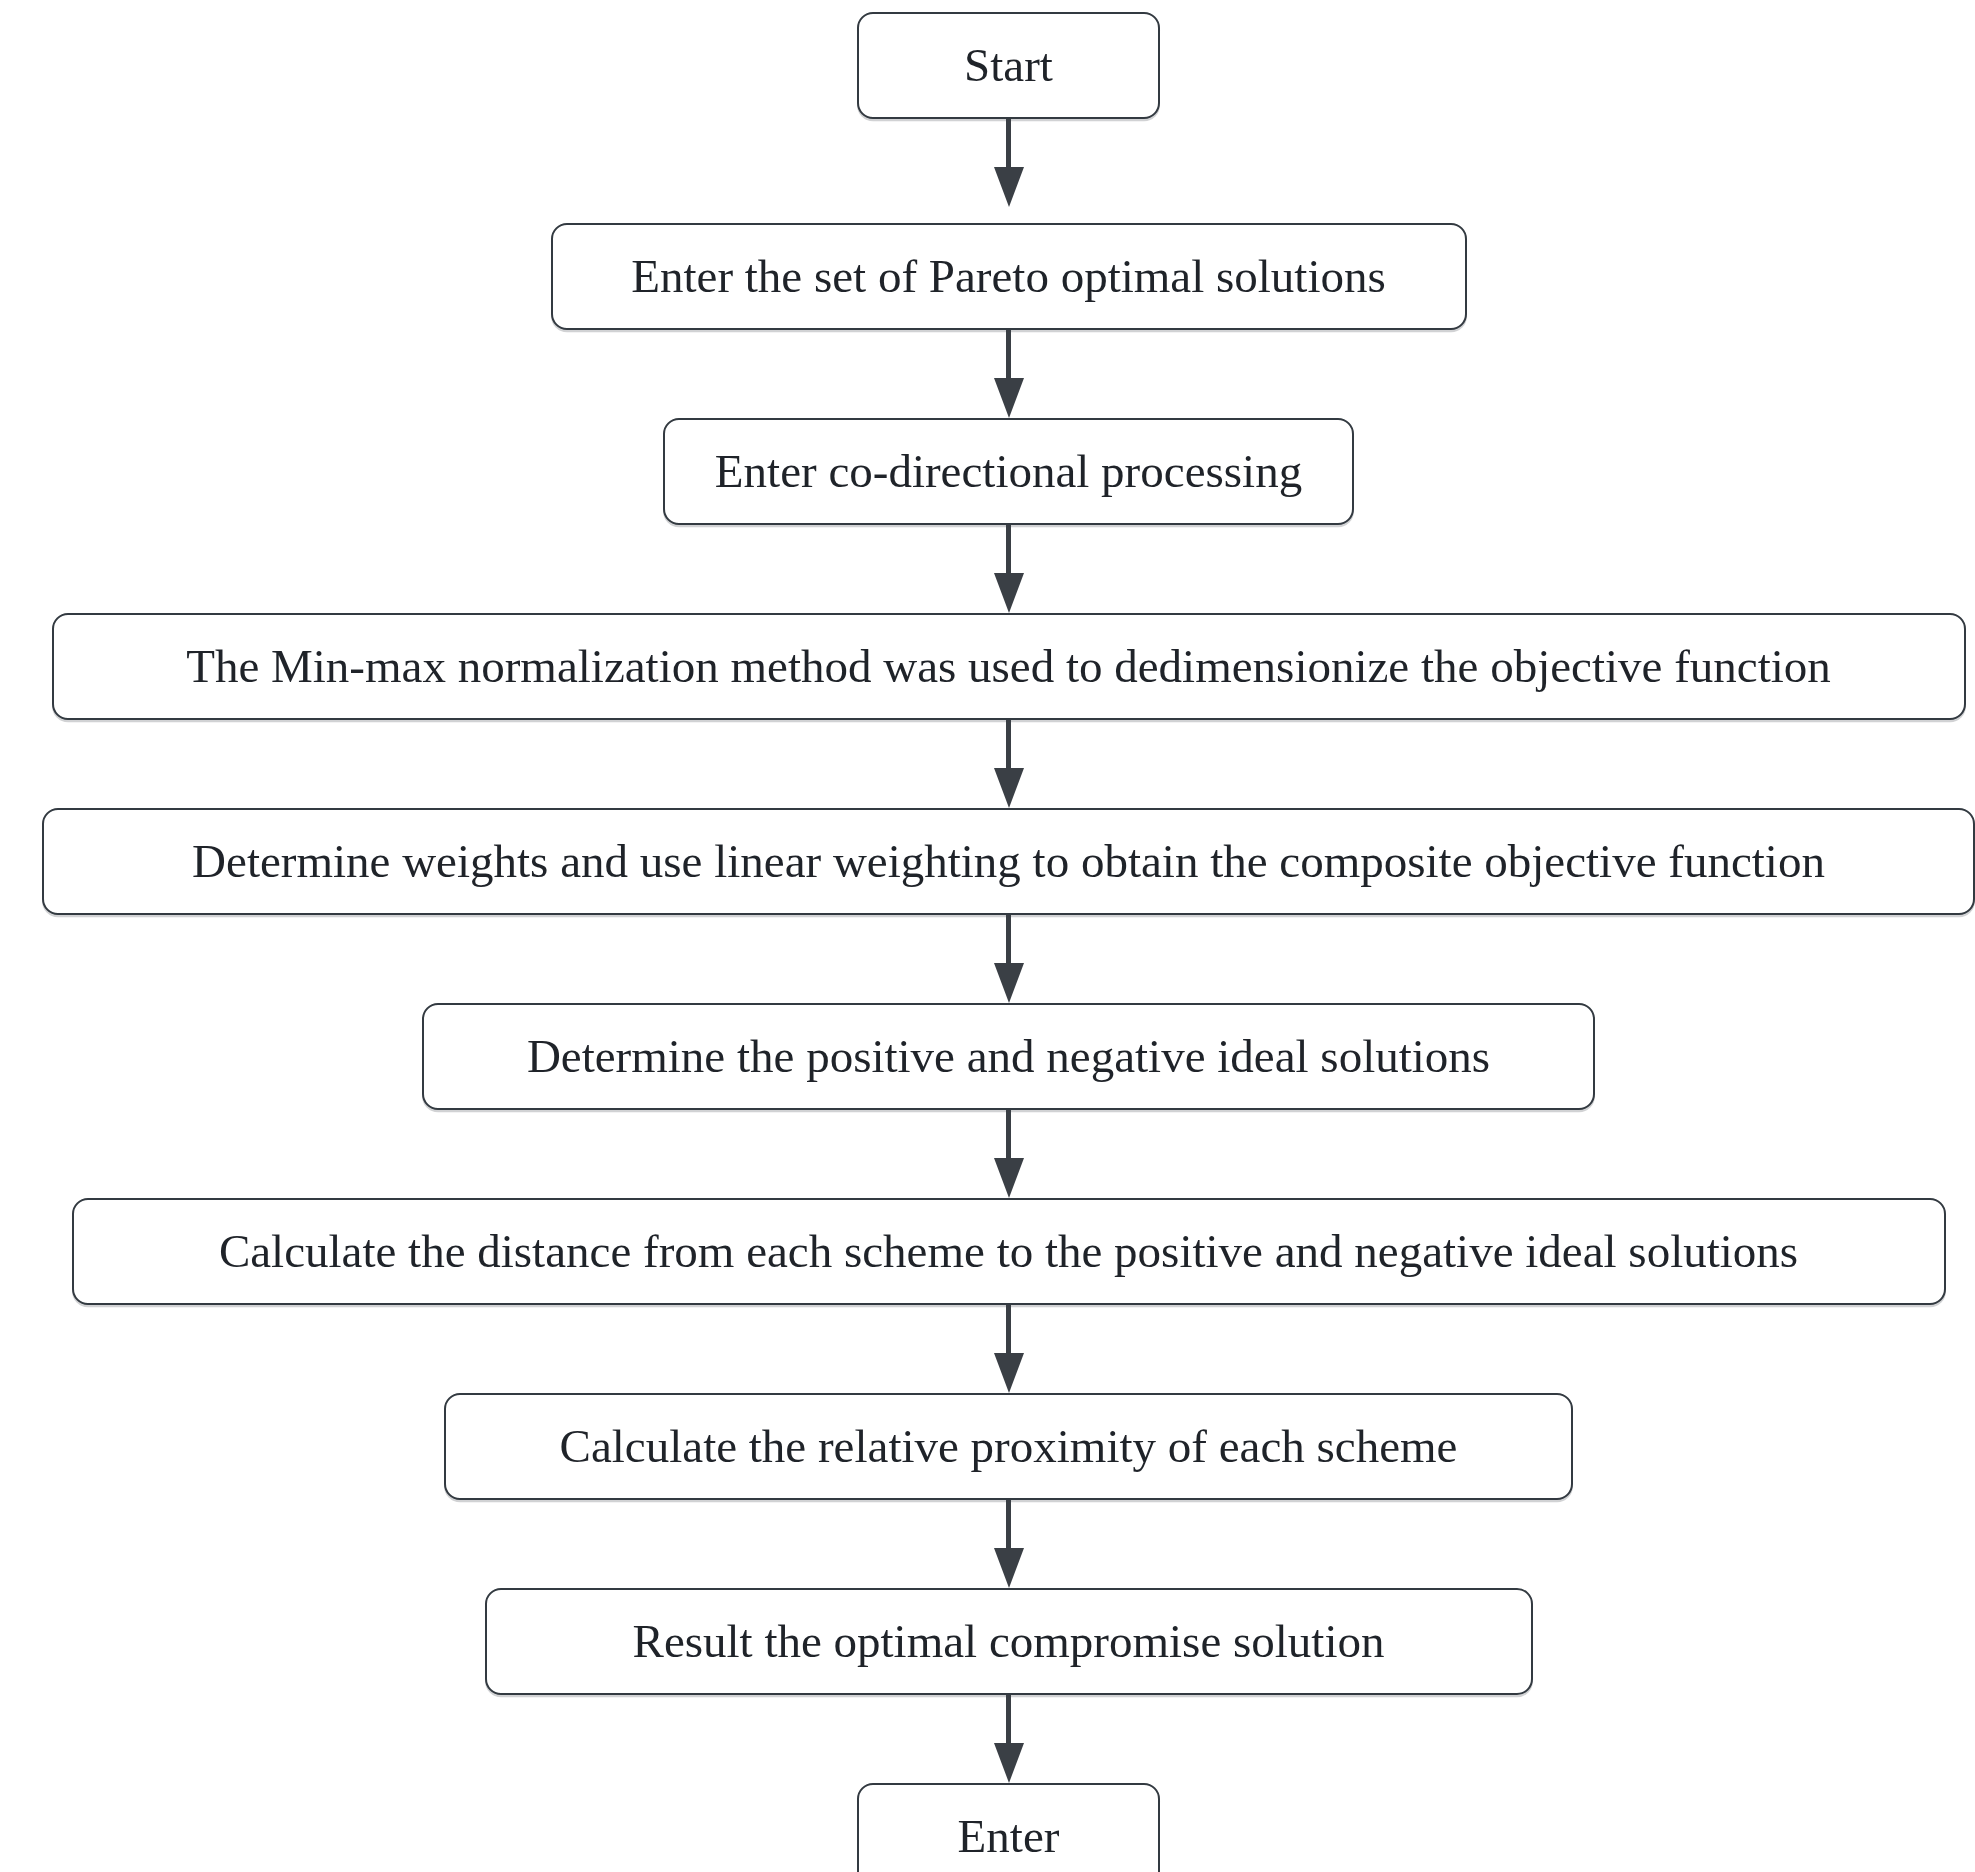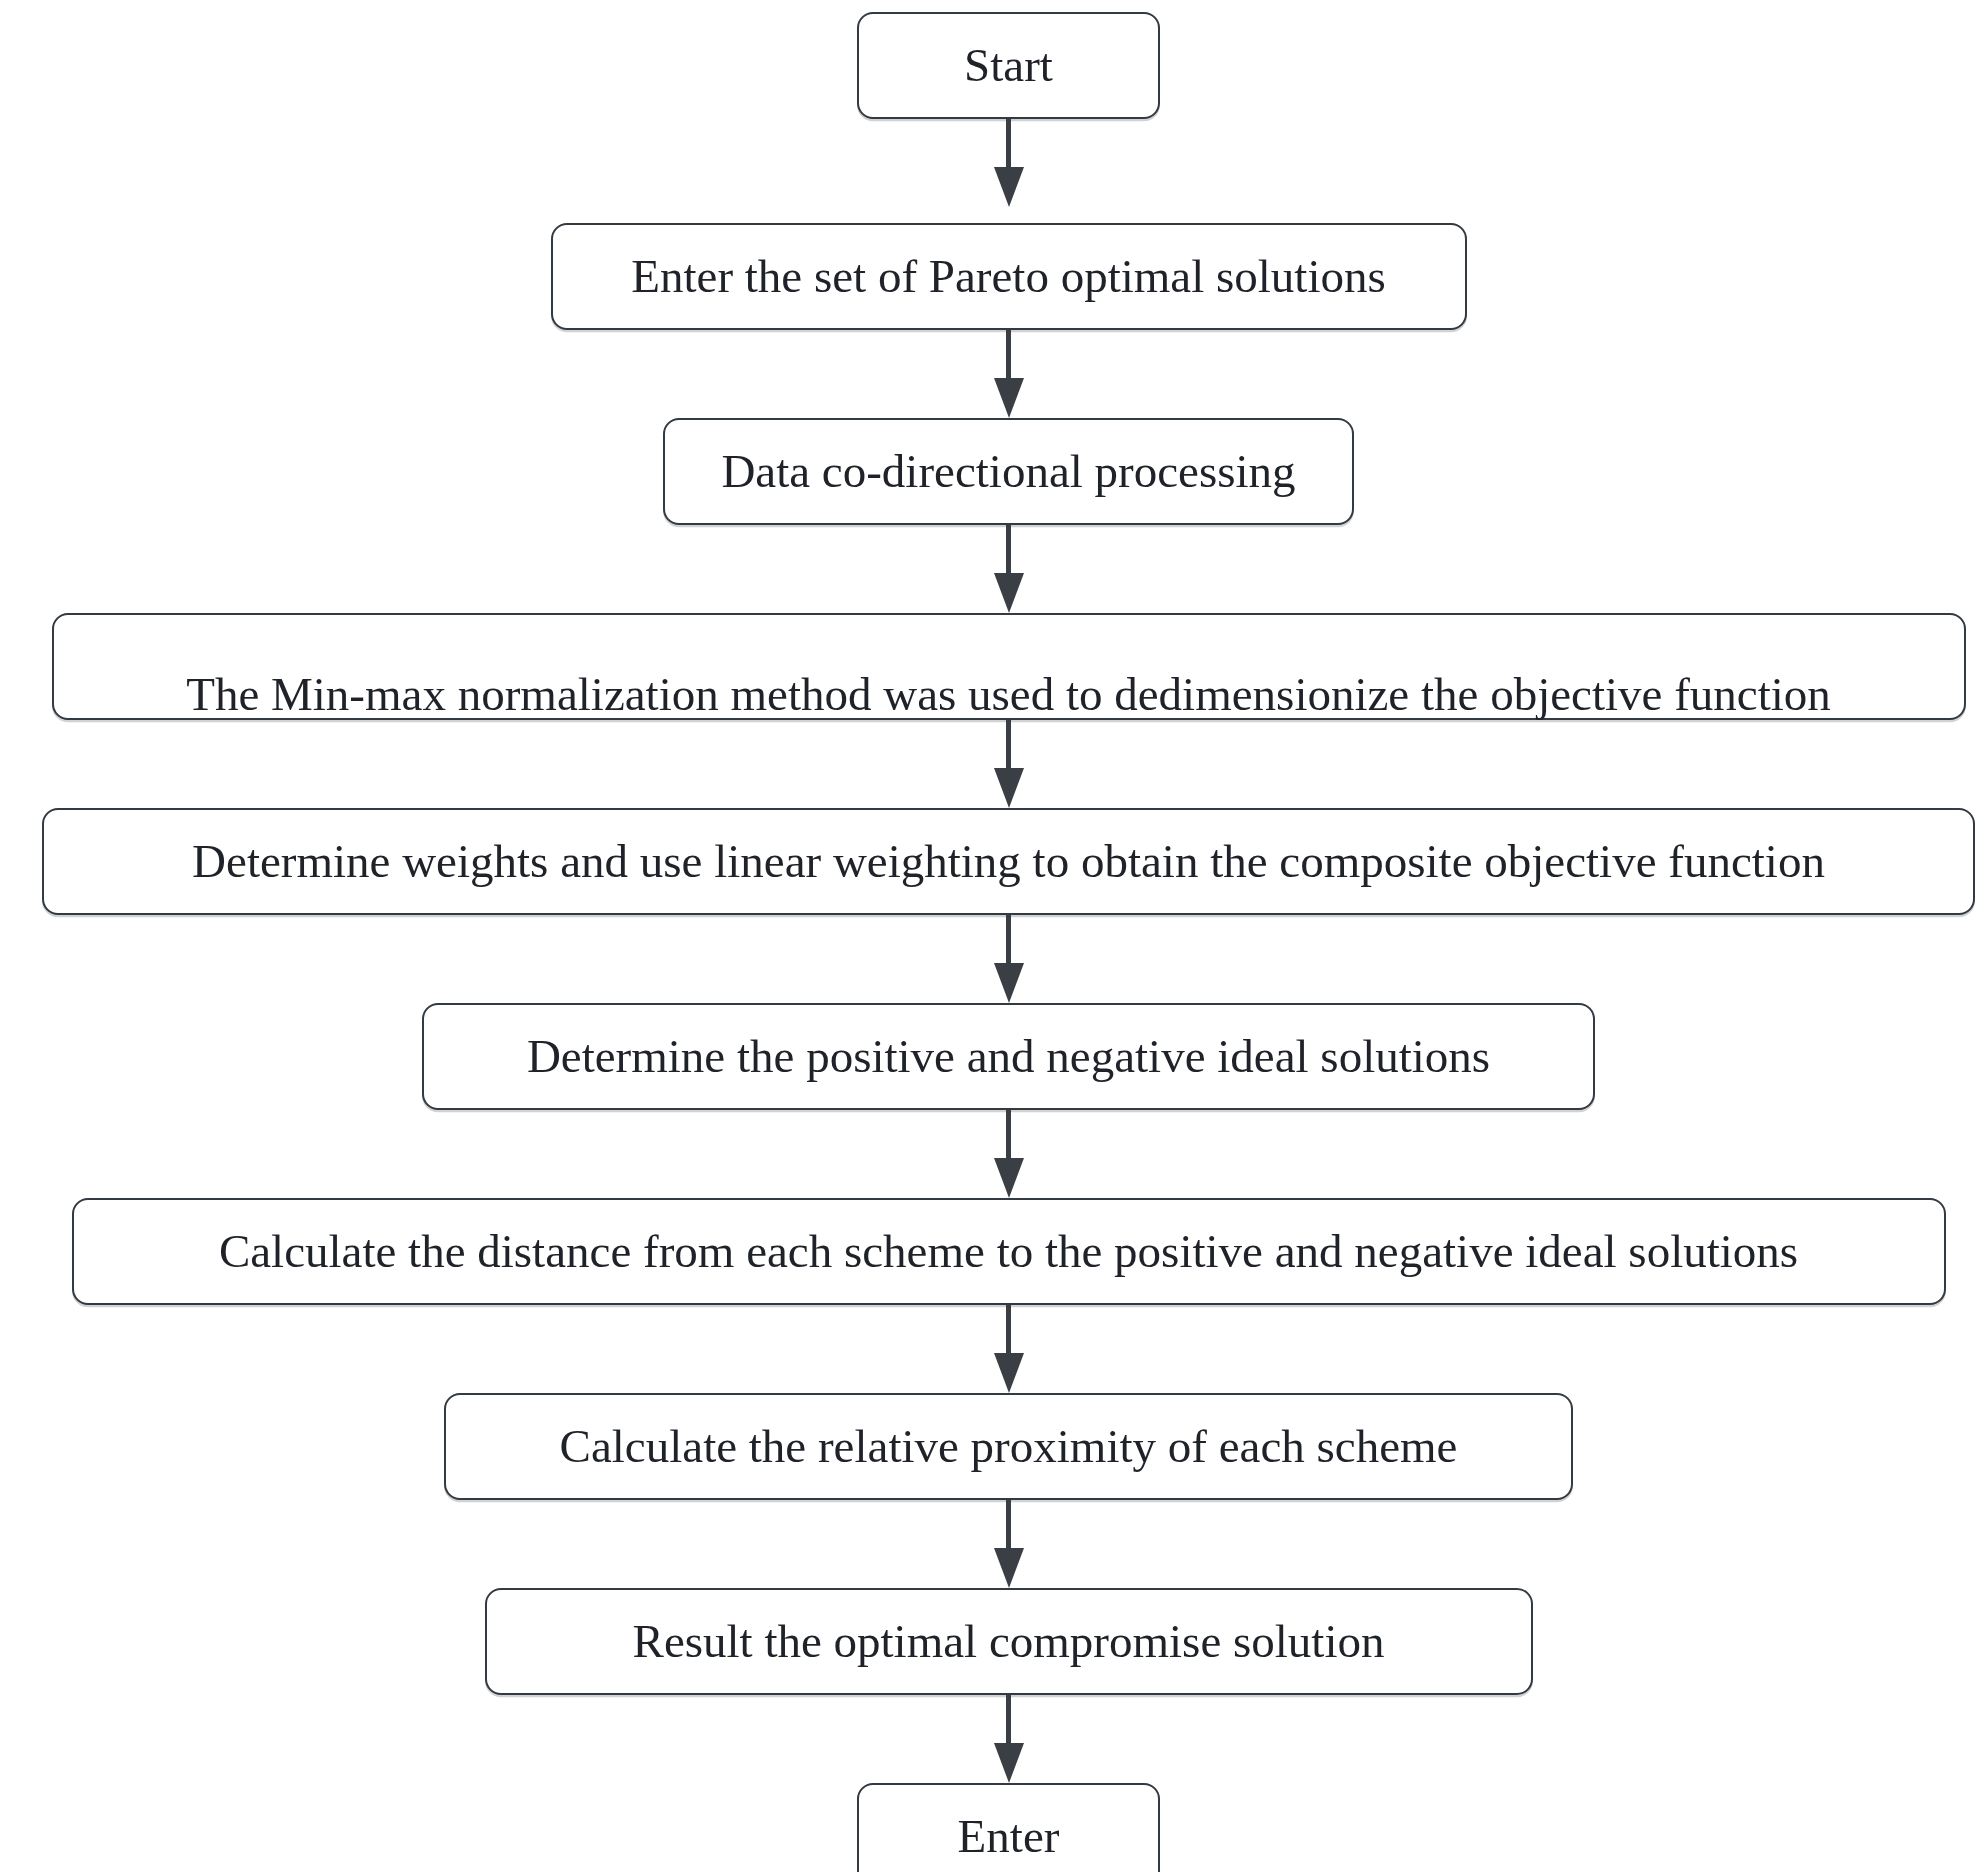--- a/index.html
+++ b/index.html
@@ -44,21 +44,21 @@
     font-size: 47px;
     color: var(--text);
     white-space: nowrap;
     line-height: 1;
     padding: 0 7.4px;
   }
   
   .w0 { width: 303px; }
   .w1 { width: 916px; margin-top: 16px; }
   .w2 { width: 691px; }
-  .w3 { width: 1914px; align-items: flex-end; }
+  .w3 { width: 1914px; }
   .w4 { width: 1933px; }
   .w5 { width: 1173px; }
   .w6 { width: 1874px; }
   .w7 { width: 1129px; }
   .w8 { width: 1048px; }
   .w9 { width: 303px; }
   .arrow {
     height: 88px;
     flex: 0 0 auto;
     display: flex;
@@ -96,21 +96,21 @@
   <div class="node w1">
     <span class="node-label">Enter the set of Pareto optimal solutions</span>
   </div>
 
   <div class="arrow">
     <div class="shaft"></div>
     <div class="head"></div>
   </div>
 
   <div class="node w2">
-    <span class="node-label">Data co-directional processing</span>
+    <span class="node-label">Enter co-directional processing</span>
   </div>
 
   <div class="arrow">
     <div class="shaft"></div>
     <div class="head"></div>
   </div>
 
   <div class="node w3">
     <span class="node-label">The Min-max normalization method was used to dedimensionize the objective function</span>
   </div>

